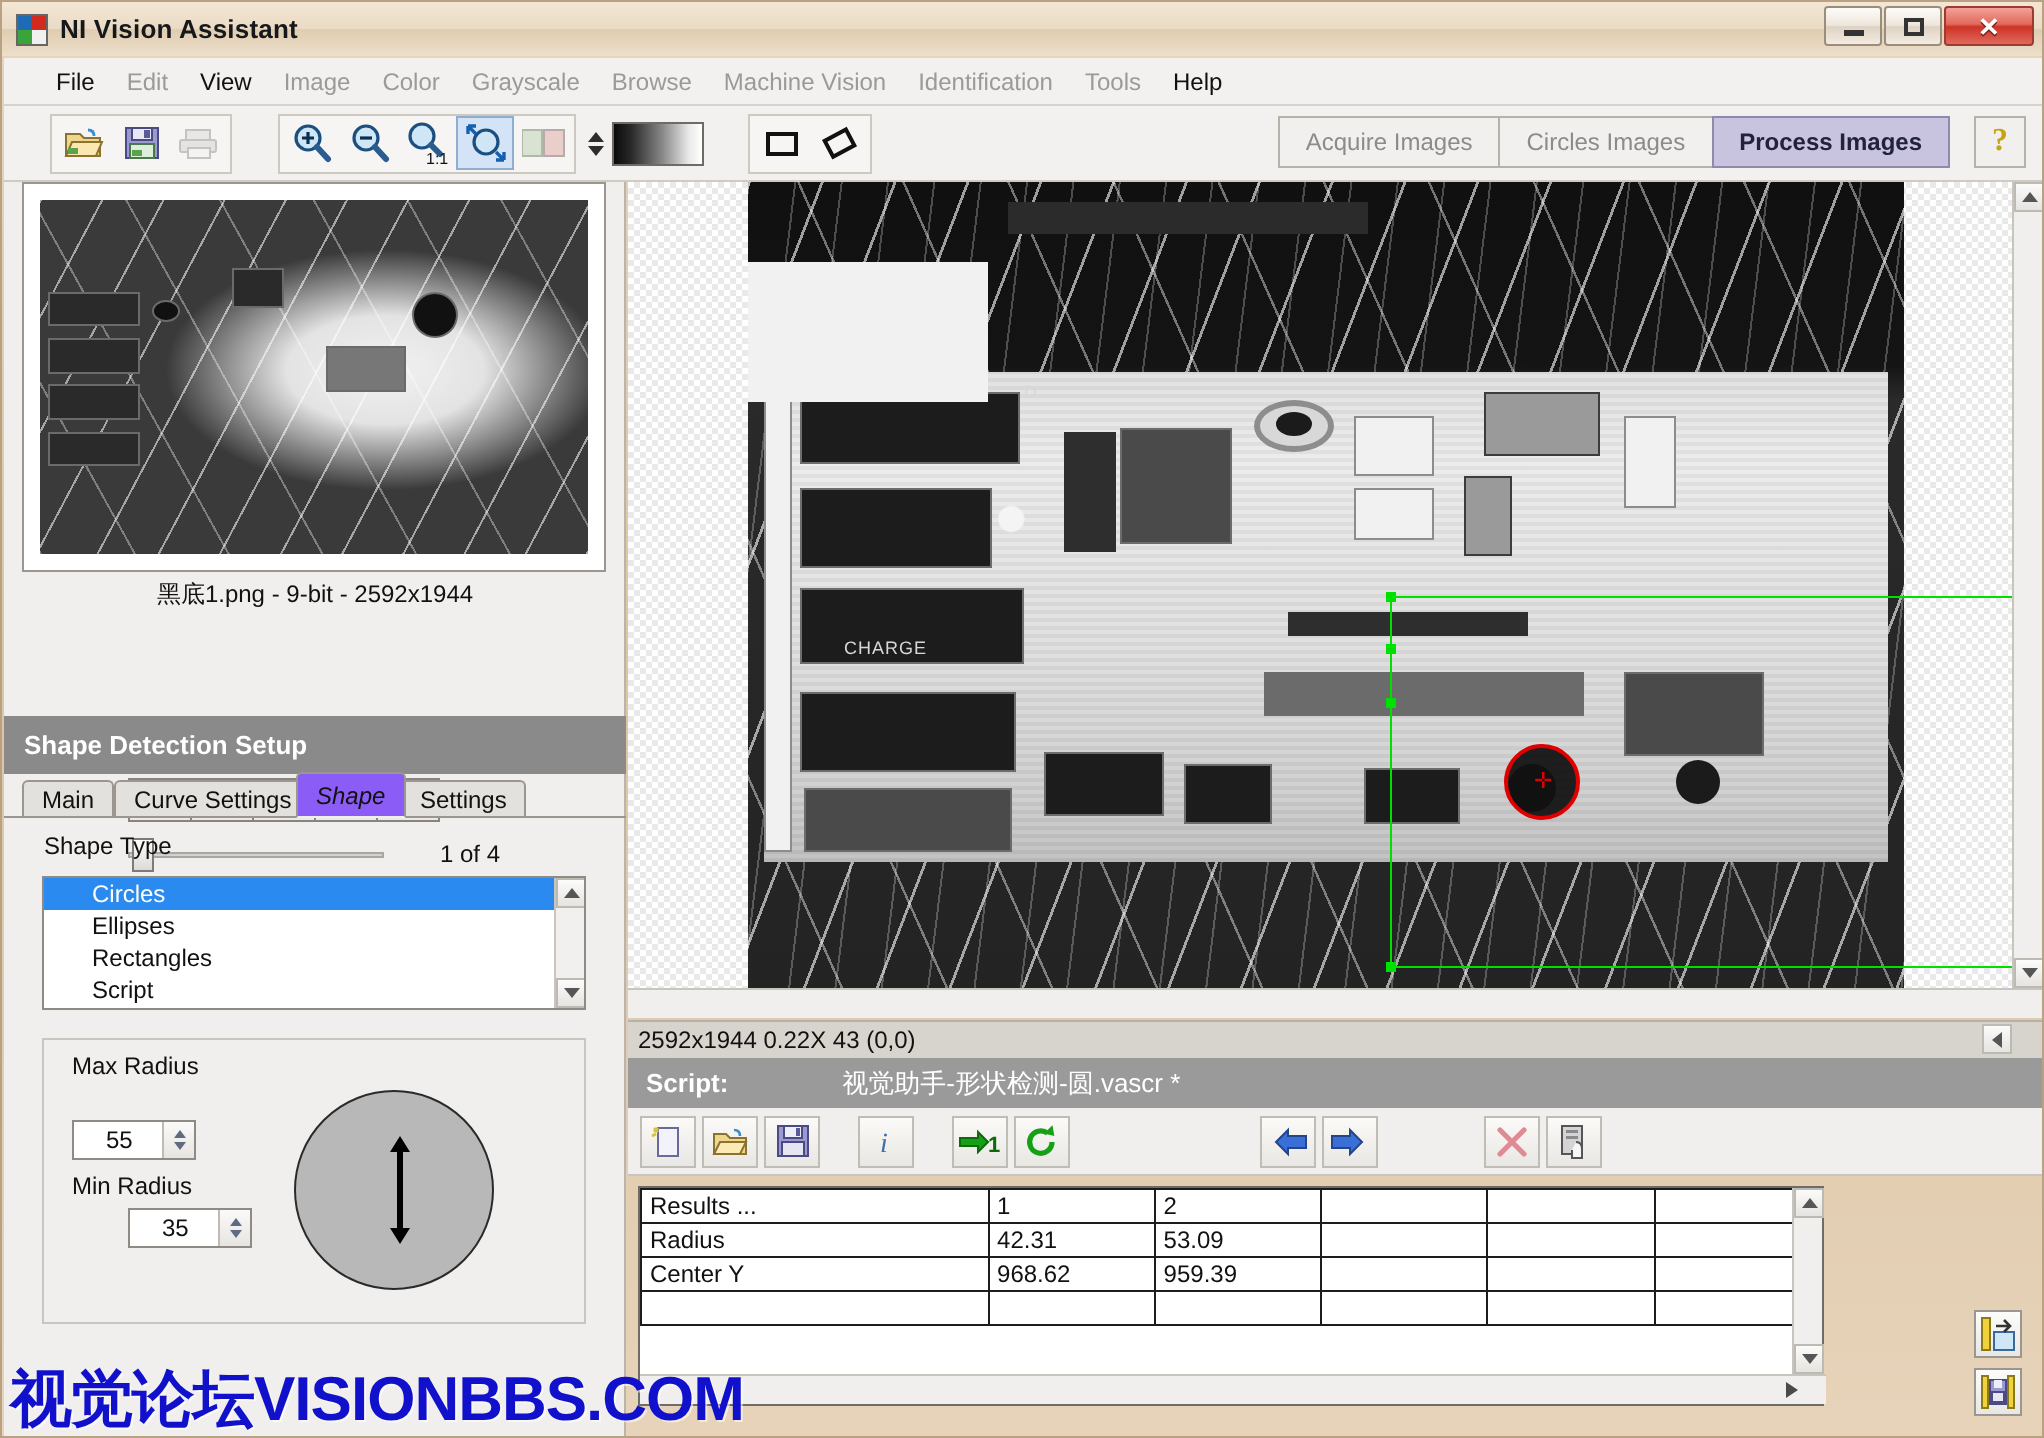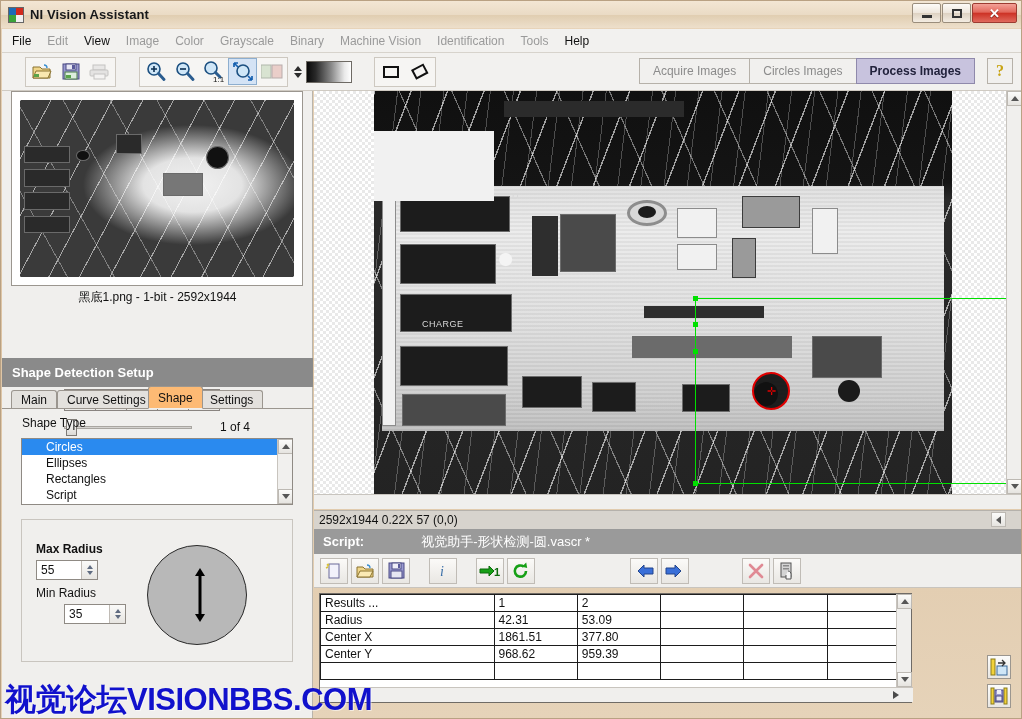--- a/index.html
+++ b/index.html
@@ -52,21 +52,21 @@
     border-color: #9c3b31; color: #fff; font-weight: bold;
   }
   .win-glyph-min { width: 10px; height: 3px; background: #333; margin-top: 6px; }
   .win-glyph-max { width: 10px; height: 9px; border: 2px solid #333; }
   .win-glyph-close { font-size: 13px; font-weight: bold; line-height: 1; text-shadow: 0 1px 0 #7c2018;}
 
   
   #menu-bar {
     position: absolute; left: 1px; top: 28px; width: 1019px; height: 24px;
     background: #f2f1ef; border-bottom: 1px solid #d7d3cc;
-    display: flex; align-items: center; padding-left: 2px;
+    display: flex; align-items: center; padding-left: 18px;
   }
   .menu-item {
     padding: 3px 8px; font-size: 12px; color: #111; white-space: nowrap;
   }
   .menu-item.dim { color: #9a9a9a; }
 
   
   #toolbar {
     position: absolute; left: 1px; top: 52px; width: 1019px; height: 38px;
     background: #f2f1ef; border-bottom: 1px solid #cfcac2;
@@ -146,21 +146,21 @@
   }
   #panel-header span { color: #fff; font-weight: bold; font-size: 13px; }
   #setup-tabs { position: absolute; left: 0; top: 296px; width: 311px; height: 22px; }
   .setup-tab {
     position: absolute; bottom: 0; height: 19px; padding: 0 9px;
     display: flex; align-items: center; justify-content: center;
     font-size: 12px; color: #111;
     background: #e3e1dd; border: 1px solid #9b968f; border-bottom: none;
     border-radius: 3px 3px 0 0;
   }
-  .setup-tab.active { height: 23px; background: #fdba74; z-index: 3; border-bottom: 1px solid #f0efed;}
+  .setup-tab.active { height: 23px; background: #8b5cf6; z-index: 3; border-bottom: 1px solid #f0efed; font-style: italic;}
   #tab-underline { position: absolute; left: 0; top: 317px; width: 311px; height: 1px; background:#9b968f; }
 
   .group-label { position: absolute; font-size: 12px; color: #111; }
   #shape-list {
     position: absolute; left: 19px; top: 347px; width: 272px; height: 67px;
     background: #fff; border: 1px solid #8f8a84; overflow: hidden;
   }
   .list-row { height: 16px; line-height: 16px; padding-left: 24px; font-size: 12px; color: #111; }
   .list-row.sel { background: #2a8aef; color: #ffffff; }
   #list-scroll {
@@ -171,21 +171,21 @@
     background: linear-gradient(to bottom,#fbfbfa,#e6e4e0); border: 1px solid #bdb9b3;}
   .sb-arrow.bot { position: absolute; bottom: 0; }
   .tri-s-up { width:0;height:0;border-left:4px solid transparent;border-right:4px solid transparent;border-bottom:5px solid #565656;}
   .tri-s-dn { width:0;height:0;border-left:4px solid transparent;border-right:4px solid transparent;border-top:5px solid #565656;}
 
   #circle-desc {
     position: absolute; left: 19px; top: 428px; width: 272px; height: 143px;
     border: 1px solid #c9c5bf;
   }
   .spin-field { position: absolute; width: 62px; height: 20px; border: 1px solid #8f8a84; background: #fff; display: flex;}
-  .spin-field .val { flex: 1; padding-left: 4px; font-size: 12px; line-height: 18px; color: #111;}
+  .spin-field .val { flex: 1; padding-left: 16px; font-size: 12px; line-height: 18px; color: #111;}
   .spin-field .btns { width: 16px; border-left: 1px solid #c0bbb5;
     background: linear-gradient(to bottom,#fafaf9,#e7e5e1);
     display: flex; flex-direction: column; align-items: center; justify-content: center; gap: 2px;}
   .spin-field .btns .tu { width:0;height:0;border-left:3px solid transparent;border-right:3px solid transparent;border-bottom:4px solid #5f6b80;}
   .spin-field .btns .td { width:0;height:0;border-left:3px solid transparent;border-right:3px solid transparent;border-top:4px solid #5f6b80;}
 
   #circle-preview {
     position: absolute; left: 125px; top: 25px; width: 100px; height: 100px;
     border-radius: 50%; background: #b8b8b8; border: 1px solid #2a2a2a;
   }
@@ -332,21 +332,21 @@
     </div>
   </div>
 
   <div id="menu-bar">
     <div class="menu-item">File</div>
     <div class="menu-item dim">Edit</div>
     <div class="menu-item">View</div>
     <div class="menu-item dim">Image</div>
     <div class="menu-item dim">Color</div>
     <div class="menu-item dim">Grayscale</div>
-    <div class="menu-item dim">Binary</div>
+    <div class="menu-item dim">Browse</div>
     <div class="menu-item dim">Machine Vision</div>
     <div class="menu-item dim">Identification</div>
     <div class="menu-item dim">Tools</div>
     <div class="menu-item">Help</div>
   </div>
 
   <div id="toolbar">
 
     <div class="tb-group">
       <div class="tb-btn">
@@ -449,21 +449,21 @@
         <div class="thumb-chip" style="left:4%;top:40%;width:16%;height:9%;"></div>
         <div class="thumb-chip" style="left:4%;top:52%;width:16%;height:9%;"></div>
         <div class="thumb-chip" style="left:4%;top:64%;width:16%;height:9%;"></div>
         <div class="thumb-chip" style="left:22%;top:30%;width:5%;height:6%;background:#111;border-radius:50%;"></div>
         <div class="thumb-chip" style="left:67%;top:28%;width:8%;height:12%;background:#111;border-radius:50%;"></div>
         <div class="thumb-chip" style="left:36%;top:22%;width:9%;height:10%;"></div>
         <div class="thumb-chip" style="left:52%;top:42%;width:14%;height:12%;background:#777;"></div>
       </div>
     </div>
 
-    <div id="img-caption">黑底1.png - 1-bit - 2592x1944</div>
+    <div id="img-caption">黑底1.png - 9-bit - 2592x1944</div>
 
     <div id="nav-buttons">
       <div class="nav-btn">
         <span>⏮</span>
       </div>
       <div class="nav-btn">
         <span>◀</span>
       </div>
       <div class="nav-btn">
         <span>▶</span>
@@ -505,21 +505,21 @@
         <div class="sb-arrow">
             <div class="tri-s-up"></div>
           </div>
         <div class="sb-arrow bot">
             <div class="tri-s-dn"></div>
           </div>
       </div>
     </div>
 
     <div id="circle-desc">
-      <div class="group-label" style="left:14px; top:22px;font-weight:bold;">Max Radius</div>
+      <div class="group-label" style="left:14px; top:6px;">Max Radius</div>
       <div class="spin-field" style="left:14px; top:40px;">
         <div class="val">55</div>
         <div class="btns">
           <div class="tu"></div>
           <div class="td"></div>
         </div>
       </div>
       <div class="group-label" style="left:14px; top:66px;">Min Radius</div>
       <div class="spin-field" style="left:14px; top:84px;margin-left:28px;">
         <div class="val">35</div>
@@ -589,21 +589,21 @@
           <div class="tri-s-up"></div>
         </div>
       <div class="sb-arrow" style="position:absolute;bottom:0;">
           <div class="tri-s-dn"></div>
         </div>
     </div>
     <div id="img-hscroll"></div>
   </div>
 
   <div id="status-line">
-    <span>2592x1944 0.22X 57    (0,0)</span>
+    <span>2592x1944 0.22X 43    (0,0)</span>
     <div class="sbtn">
       <div style="width:0;height:0;border-top:4px solid transparent;border-bottom:4px solid transparent;border-right:5px solid #565656;"></div>
     </div>
   </div>
 
   <div id="script-bar">
     <span id="script-label">Script:</span>
     <span id="script-name">视觉助手-形状检测-圆.vascr *</span>
   </div>
 
@@ -683,28 +683,20 @@
         <td class="v">1</td>
         <td class="v">2</td>
         <td class="v"></td>
         <td class="v"></td>
         <td class="v"></td>
       </tr>
       <tr>
         <td class="lbl">Radius</td>
         <td class="v">42.31</td>
         <td class="v">53.09</td>
-        <td class="v"></td>
-        <td class="v"></td>
-        <td class="v"></td>
-      </tr>
-      <tr>
-        <td class="lbl">Center X</td>
-        <td class="v">1861.51</td>
-        <td class="v">377.80</td>
         <td class="v"></td>
         <td class="v"></td>
         <td class="v"></td>
       </tr>
       <tr>
         <td class="lbl">Center Y</td>
         <td class="v">968.62</td>
         <td class="v">959.39</td>
         <td class="v"></td>
         <td class="v"></td>

